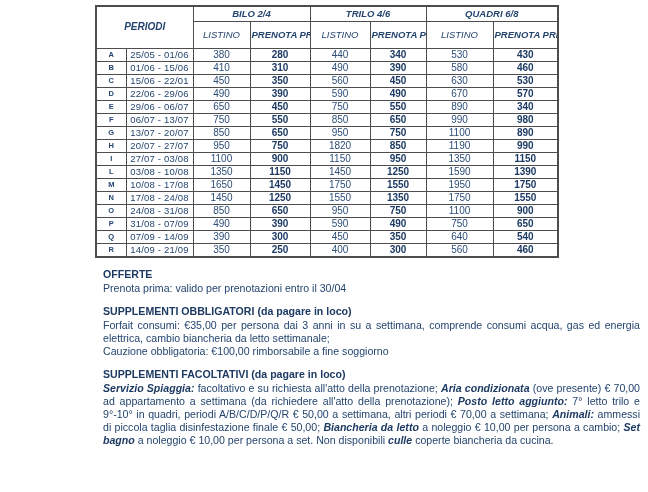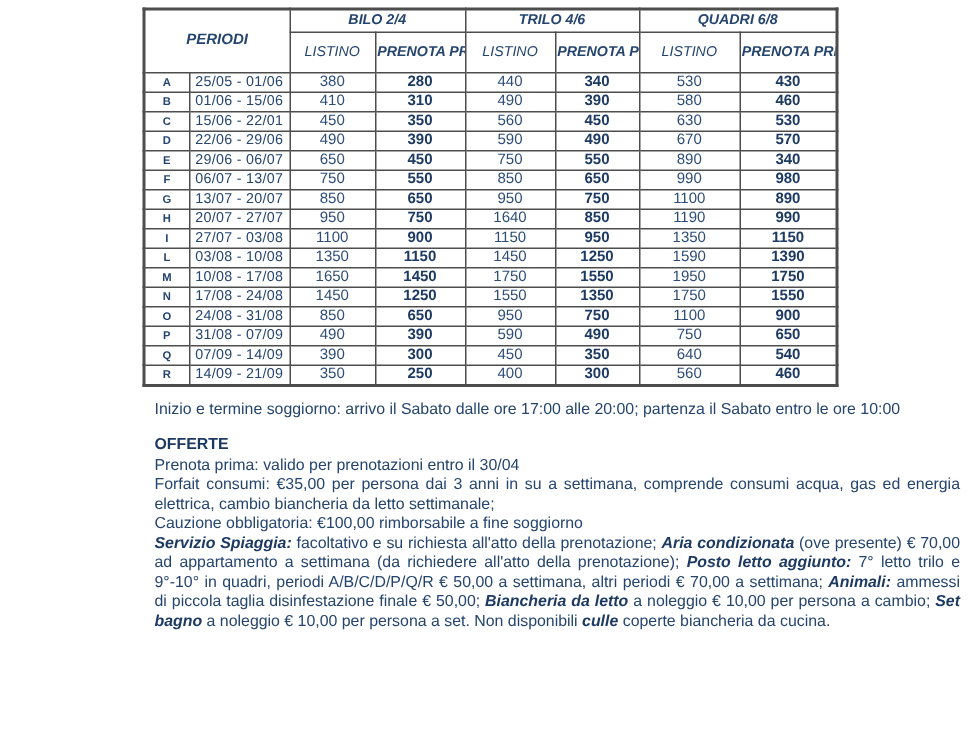--- a/index.html
+++ b/index.html
@@ -143,21 +143,21 @@
     <td class="listino">950</td>
     <td class="prenota">750</td>
     <td class="listino">1100</td>
     <td class="prenota">890</td>
   </tr>
         <tr>
     <th class="letter">H</th>
     <td class="period">20/07 - 27/07</td>
     <td class="listino">950</td>
     <td class="prenota">750</td>
-    <td class="listino">1640</td>
+    <td class="listino">1820</td>
     <td class="prenota">850</td>
     <td class="listino">1190</td>
     <td class="prenota">990</td>
   </tr>
         <tr>
     <th class="letter">I</th>
     <td class="period">27/07 - 03/08</td>
     <td class="listino">1100</td>
     <td class="prenota">900</td>
     <td class="listino">1150</td>
@@ -232,26 +232,27 @@
     <td class="prenota">250</td>
     <td class="listino">400</td>
     <td class="prenota">300</td>
     <td class="listino">560</td>
     <td class="prenota">460</td>
   </tr>
       </tbody>
   </table>
 
   <div class="notes">
-    <p class="para">Inizio e termine soggiorno: arrivo il Sabato dalle ore 17:00 alle 20:00; partenza il Sabato entro le ore 10:00</p>
 
     <p class="h">OFFERTE</p>
     <p class="para">Prenota prima: valido per prenotazioni entro il 30/04</p>
 
+    <p class="h">SUPPLEMENTI OBBLIGATORI (da pagare in loco)</p>
     <div>
         <p class="para">Forfait consumi: €35,00 per persona dai 3 anni in su a settimana, comprende consumi acqua, gas ed energia elettrica, cambio biancheria da letto settimanale;</p>
         <p class="para">Cauzione obbligatoria: €100,00 rimborsabile a fine soggiorno</p>
       </div>
 
+    <p class="h">SUPPLEMENTI FACOLTATIVI (da pagare in loco)</p>
     <p class="para"><span class="b">Servizio Spiaggia:</span><span> facoltativo e su richiesta all'atto della prenotazione; </span><span class="b">Aria condizionata</span><span> (ove presente) € 70,00 ad appartamento a settimana (da richiedere all'atto della prenotazione); </span><span class="b">Posto letto aggiunto:</span><span> 7° letto trilo e 9°-10° in quadri, periodi A/B/C/D/P/Q/R € 50,00 a settimana, altri periodi € 70,00 a settimana; </span><span class="b">Animali:</span><span> ammessi di piccola taglia disinfestazione finale € 50,00; </span><span class="b">Biancheria da letto</span><span> a noleggio € 10,00 per persona a cambio; </span><span class="b">Set bagno</span><span> a noleggio € 10,00 per persona a set. Non disponibili </span><span class="b">culle</span><span> coperte biancheria da cucina.</span></p>
   </div>
 
 </div>
 
 </body></html>

